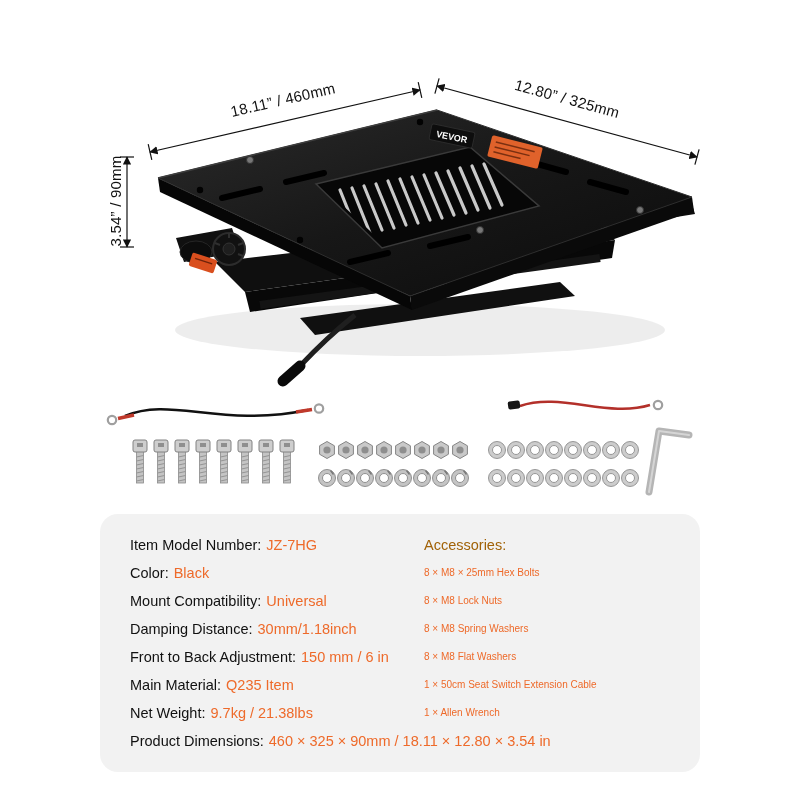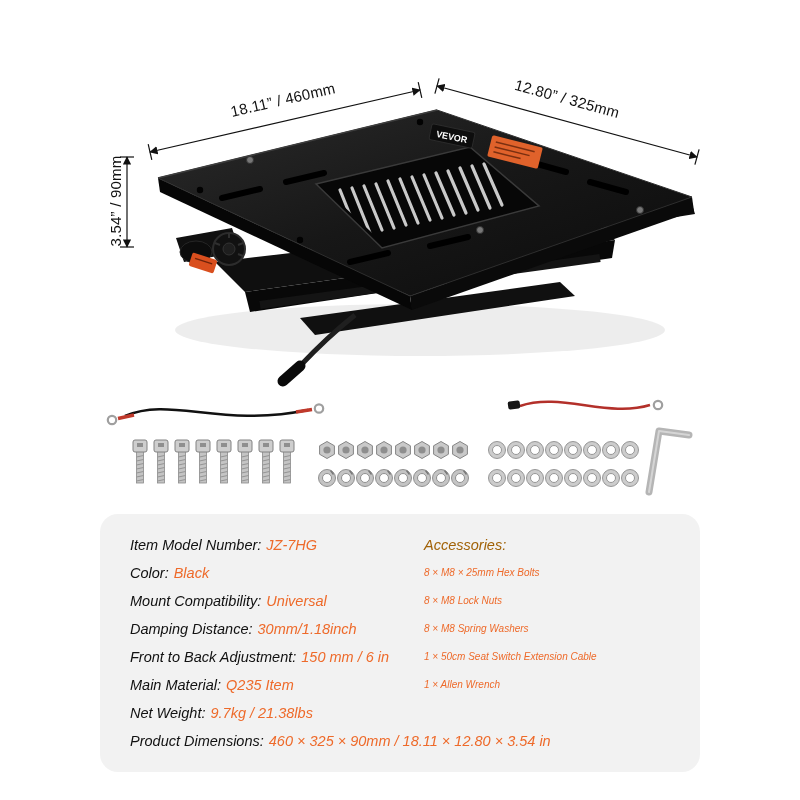--- a/index.html
+++ b/index.html
@@ -10,21 +10,21 @@
   .stage{position:absolute;inset:0;}
   svg{display:block;}
   .photo-svg{position:absolute;left:0;top:0;}
   .hw-svg{position:absolute;left:0;top:388px;}
   .dim-label{
     position:absolute;width:200px;text-align:center;height:20px;line-height:20px;
     font-size:15px;font-weight:500;color:#111;letter-spacing:.2px;white-space:nowrap;
   }
   .spec-card{
     position:absolute;left:100px;top:514px;width:600px;height:258px;
-    background:#f2f2f2;border-radius:18px;box-sizing:border-box;padding:17px 0 0 30px;font-style:italic;
+    background:#f2f2f2;border-radius:18px;box-sizing:border-box;padding:17px 0 0 30px;
   }
   .spec-cols{display:flex;}
   .col-left{width:294px;}
   .col-right{width:266px;}
   .spec-row{height:28px;line-height:28px;font-size:14.5px;white-space:nowrap;color:#111;}
   .spec-label{color:#111;}
   .spec-value{color:#ee6a2a;margin-left:5px;}
   .acc-title{height:28px;line-height:28px;font-size:14.5px;color:#a16207;}
   .acc-item{height:28px;line-height:28px;font-size:10px;color:#ee6a2a;white-space:nowrap;}
 </style>
@@ -284,20 +284,21 @@
         </div>
         <div class="spec-row">
           <span class="spec-label">Net Weight:</span><span class="spec-value">9.7kg / 21.38lbs</span>
         </div>
       </div>
       <div class="col-right">
         <div class="acc-title">Accessories:</div>
         <div class="acc-item">8 × M8 × 25mm Hex Bolts</div>
         <div class="acc-item">8 × M8 Lock Nuts</div>
         <div class="acc-item">8 × M8 Spring Washers</div>
+        <div class="acc-item">8 × M8 Flat Washers</div>
         <div class="acc-item">1 × 50cm Seat Switch Extension Cable</div>
         <div class="acc-item">1 × Allen Wrench</div>
       </div>
     </div>
     <div class="spec-row">
       <span class="spec-label">Product Dimensions:</span><span class="spec-value">460 × 325 × 90mm / 18.11 × 12.80 × 3.54 in</span>
     </div>
   </div>
 
 </div>

